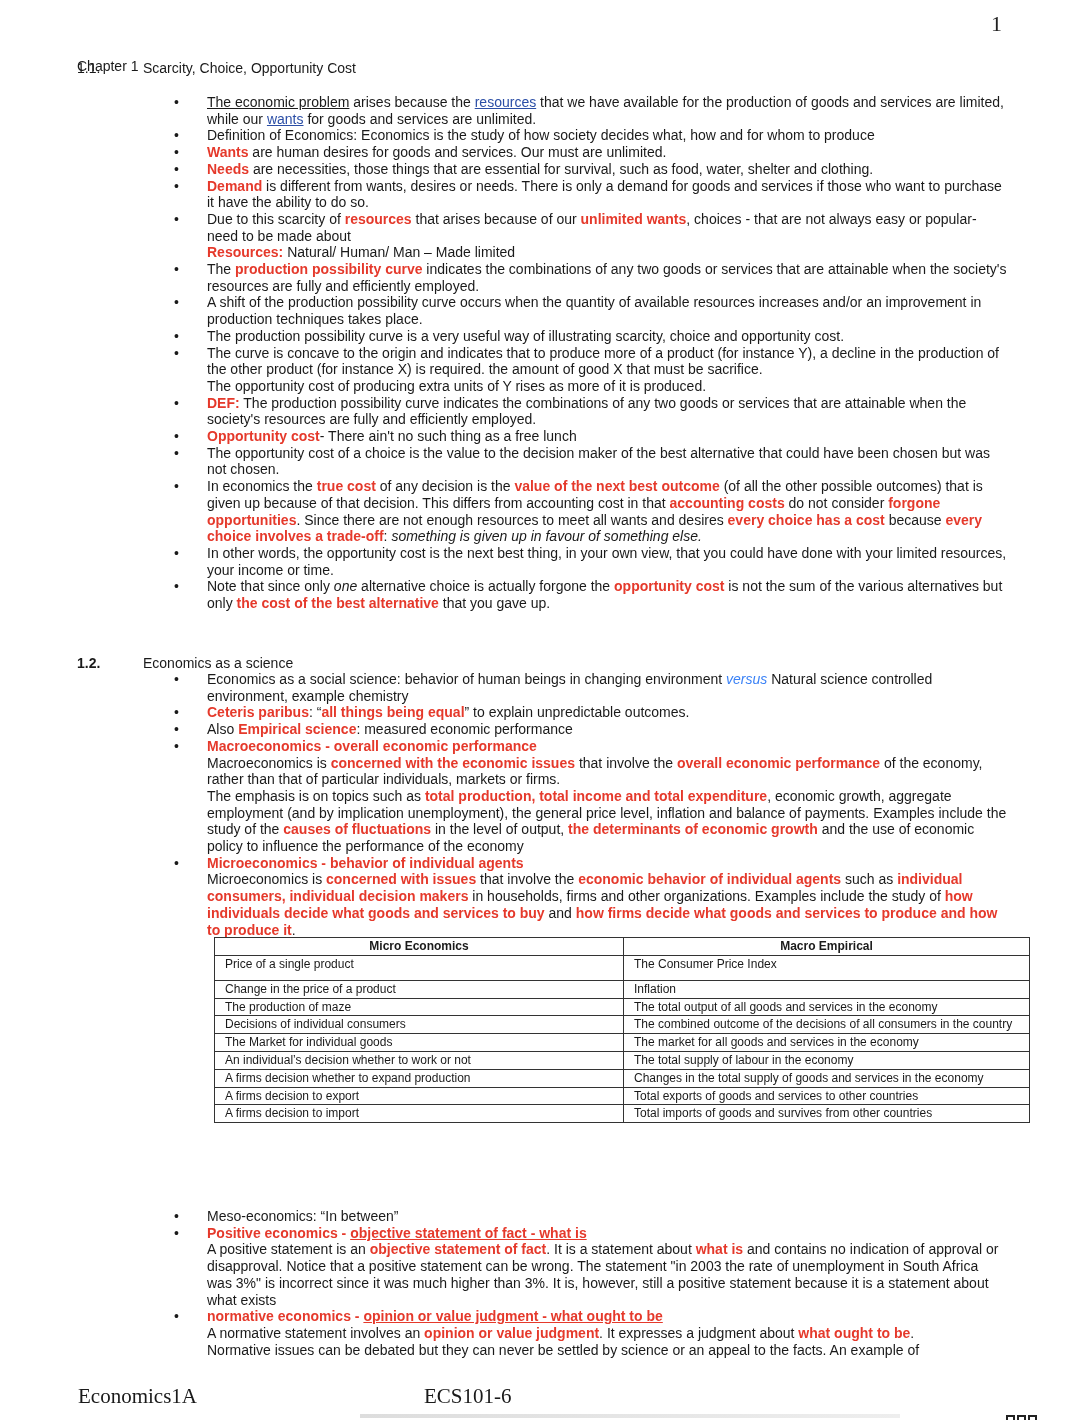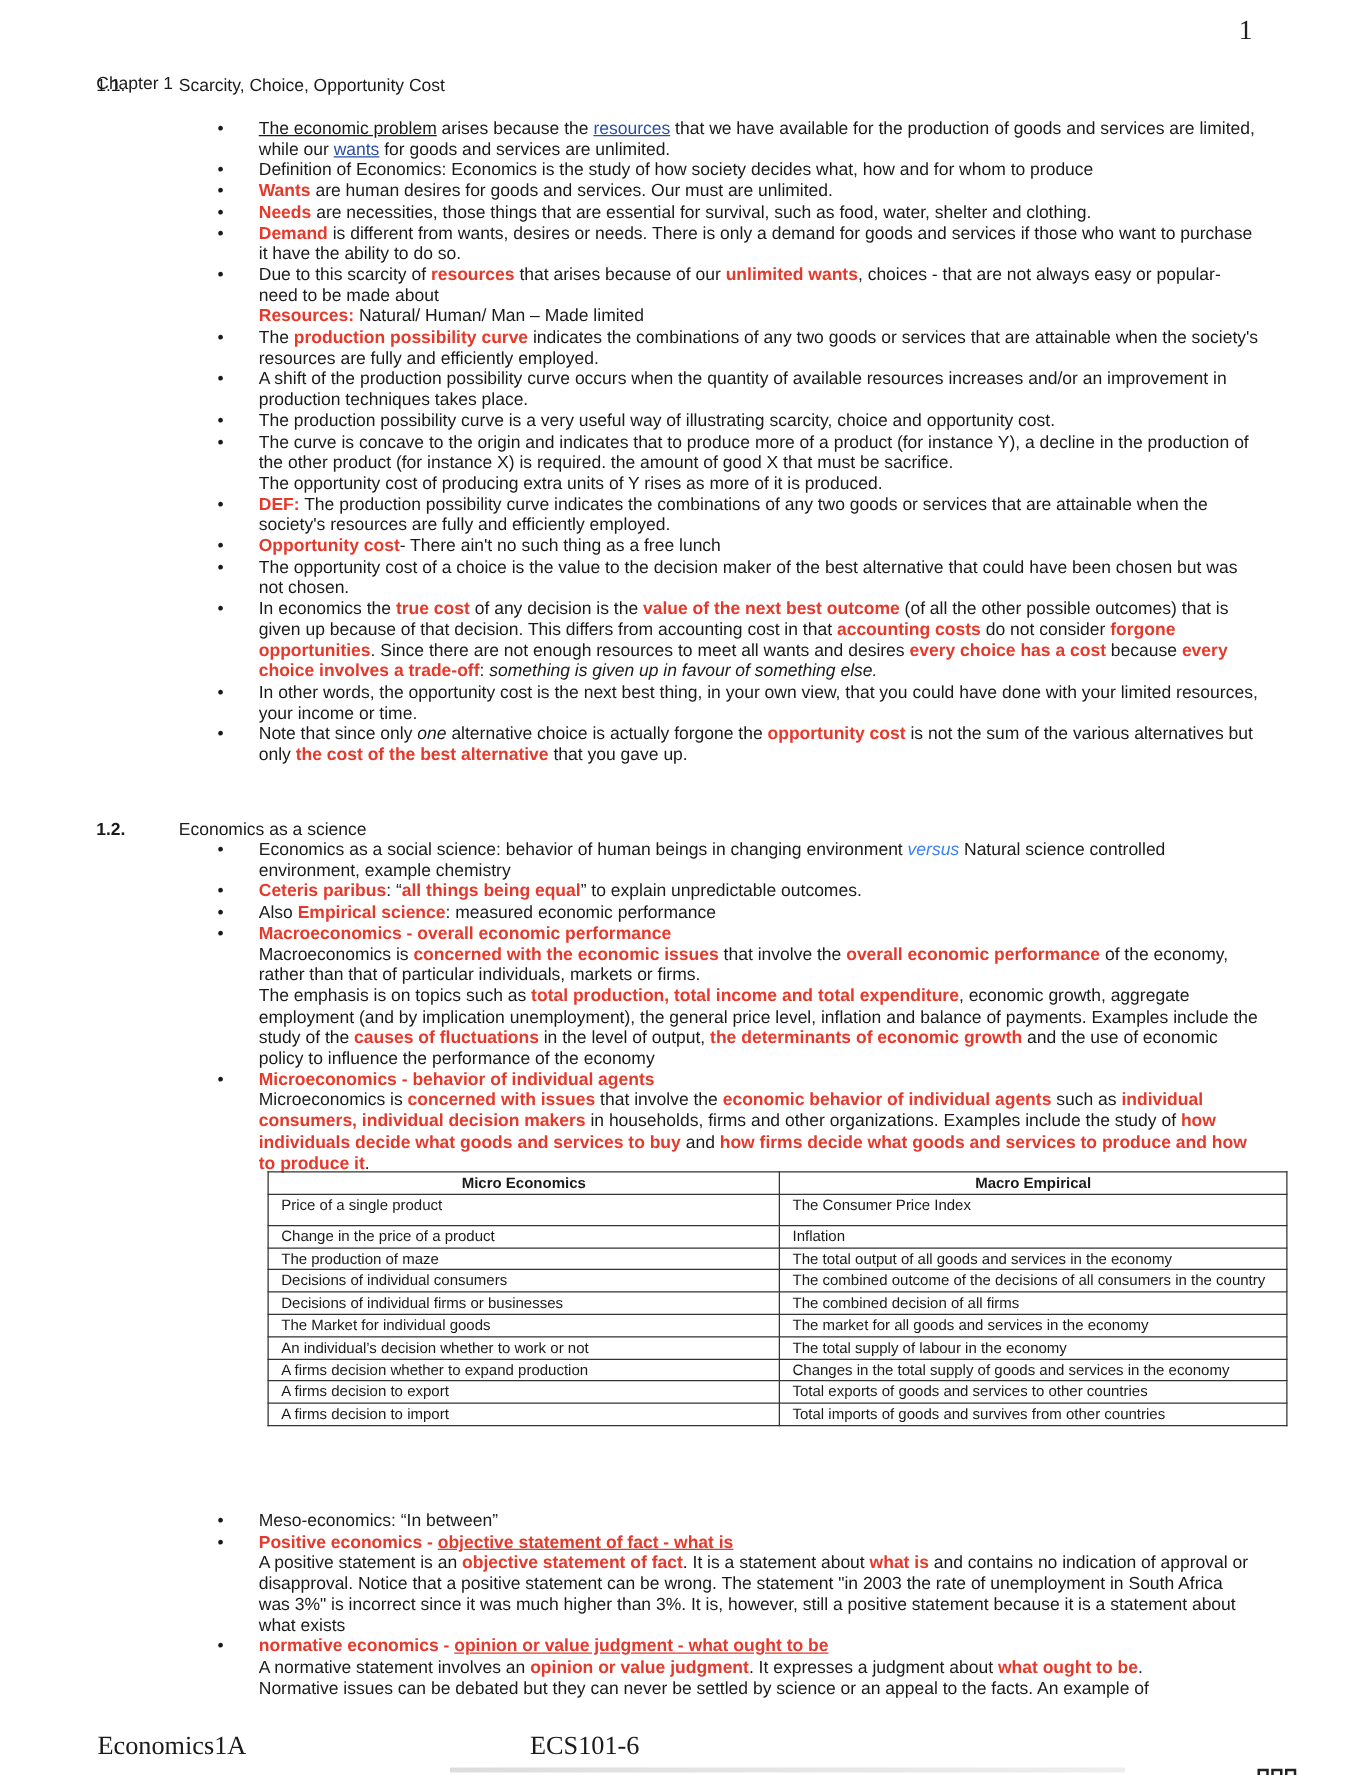--- a/index.html
+++ b/index.html
@@ -86,24 +86,20 @@
       </tr>
       <tr>
         <td class="m">The production of maze</td>
         <td>The total output of all goods and services in the economy</td>
       </tr>
       <tr>
         <td class="m">Decisions of individual consumers</td>
         <td>The combined outcome of the decisions of all consumers in the country</td>
       </tr>
       <tr>
-        <td class="m">Decisions of individual firms or businesses</td>
-        <td>The combined decision of all firms</td>
-      </tr>
-      <tr>
         <td class="m">The Market for individual goods</td>
         <td>The market for all goods and services in the economy</td>
       </tr>
       <tr>
         <td class="m">An individual’s decision whether to work or not</td>
         <td>The total supply of labour in the economy</td>
       </tr>
       <tr>
         <td class="m">A firms decision whether to expand production</td>
         <td>Changes in the total supply of goods and services in the economy</td>

